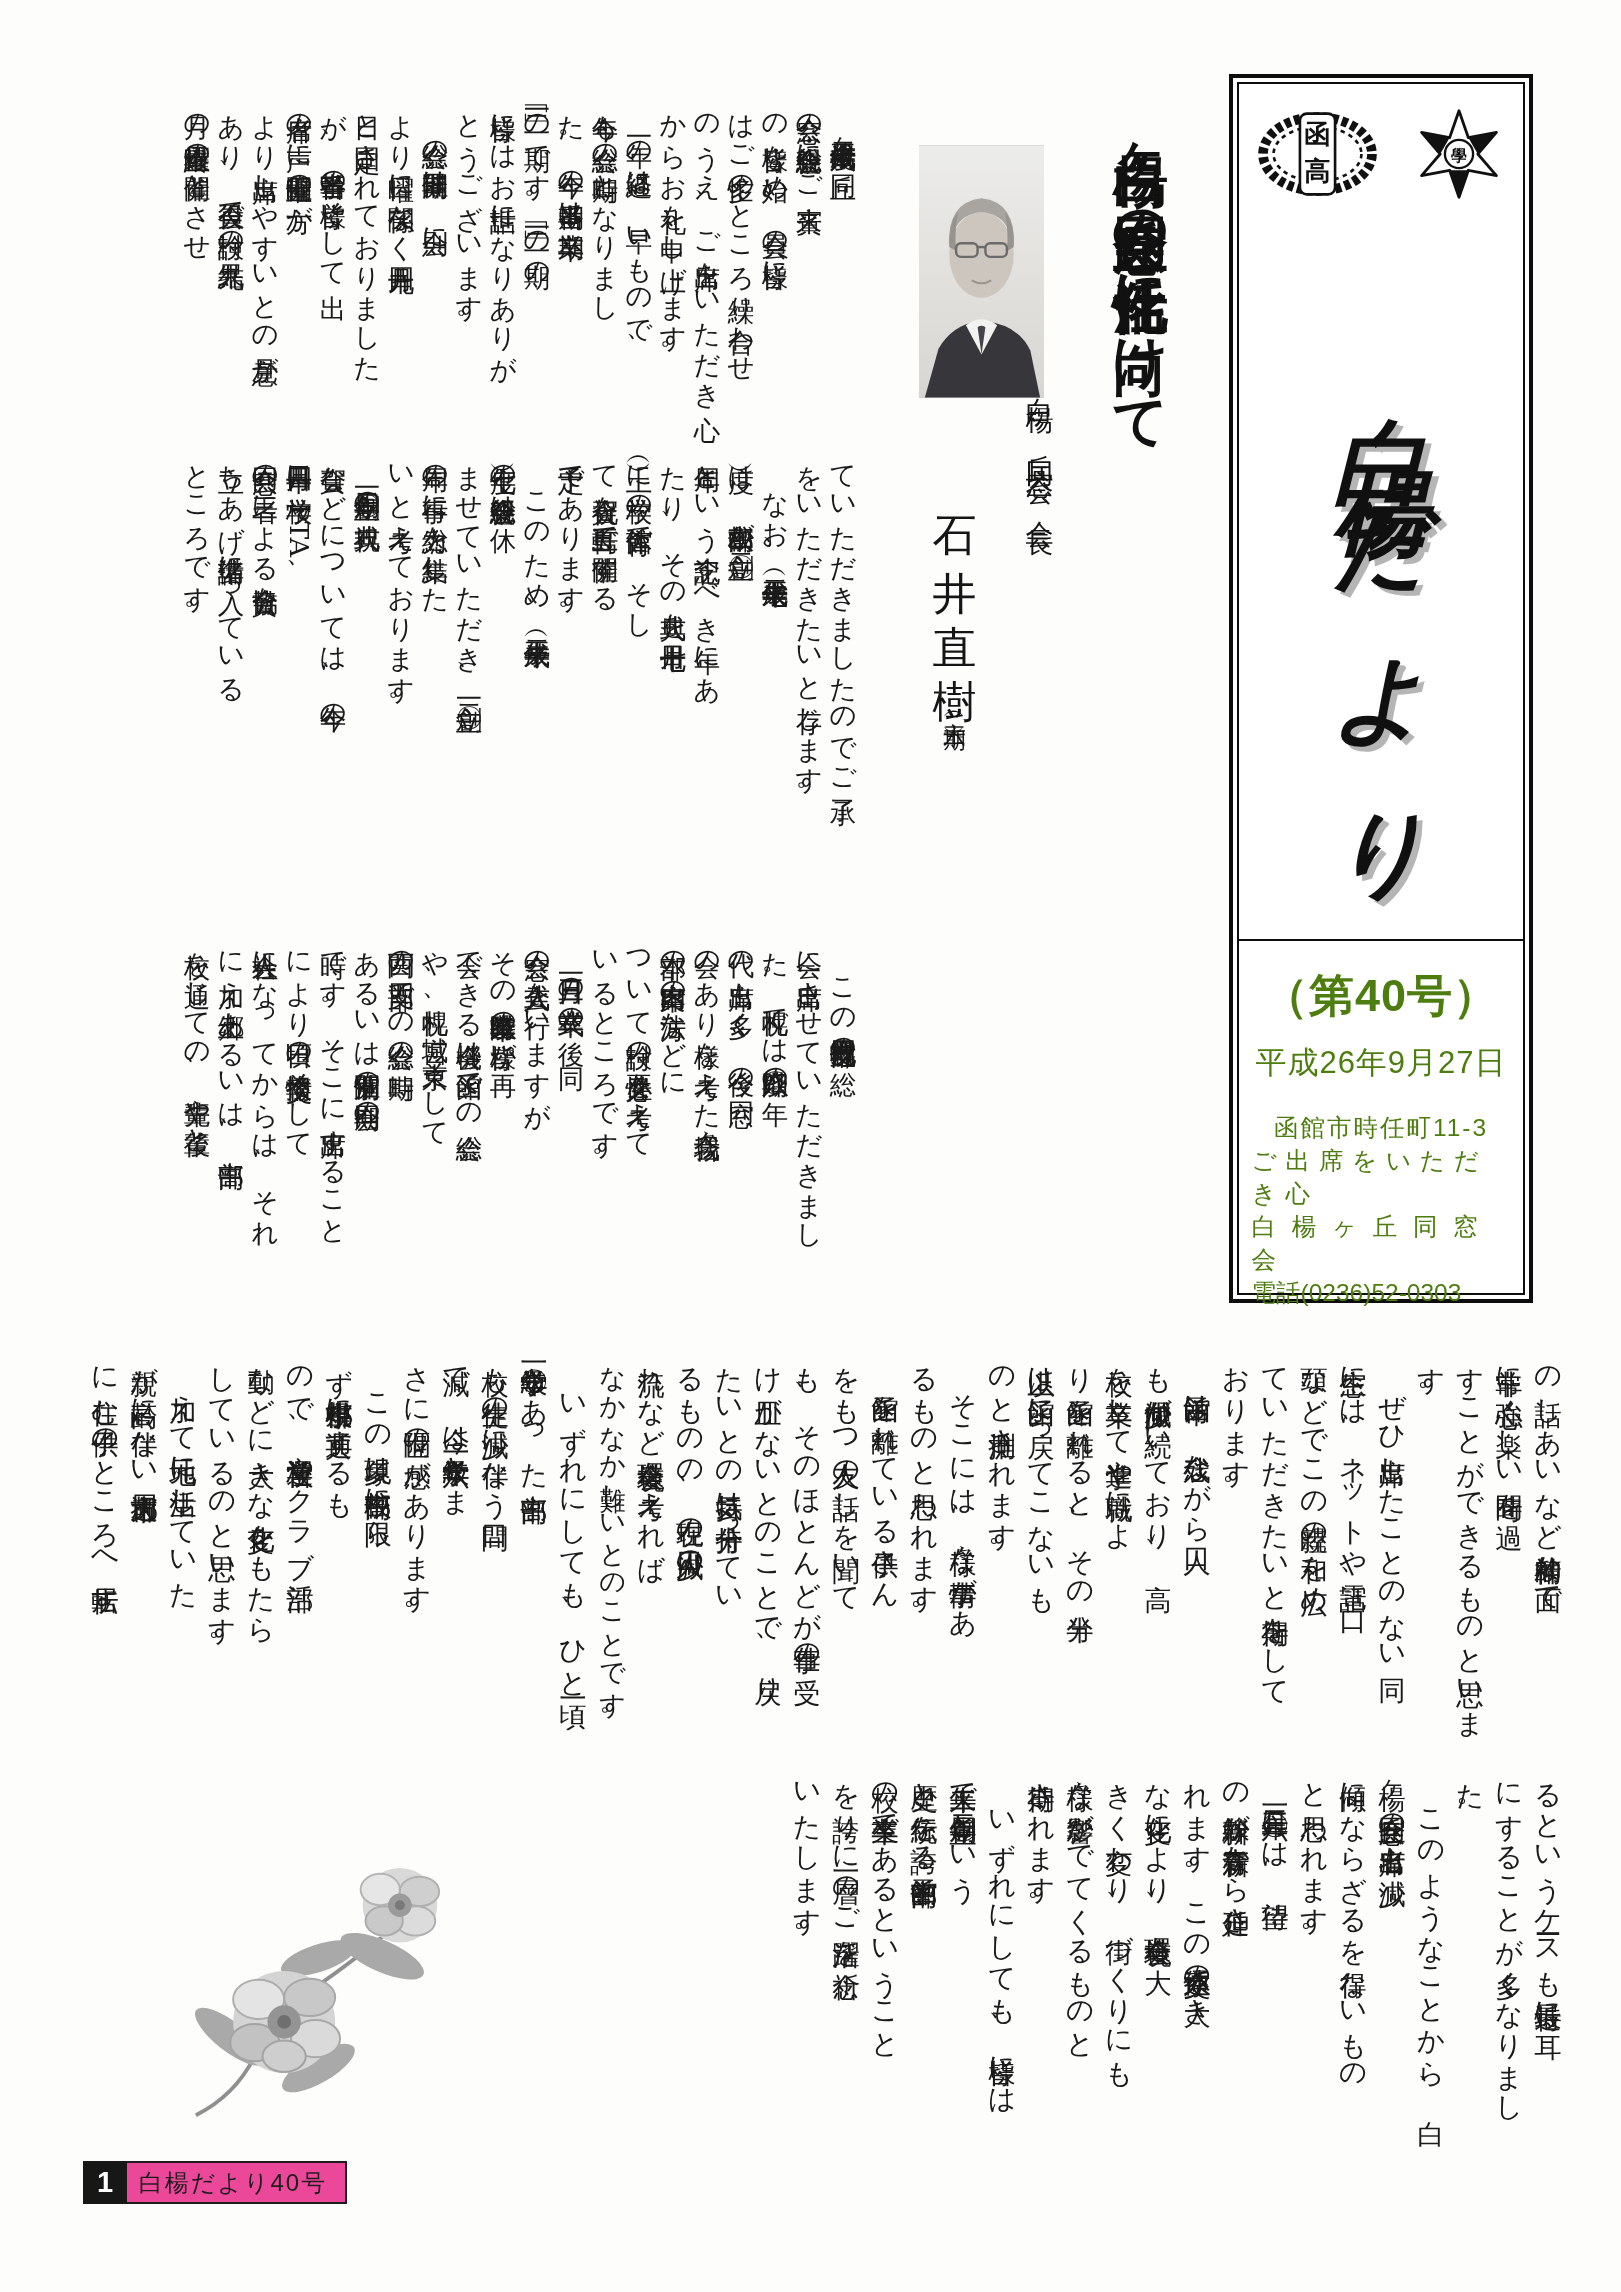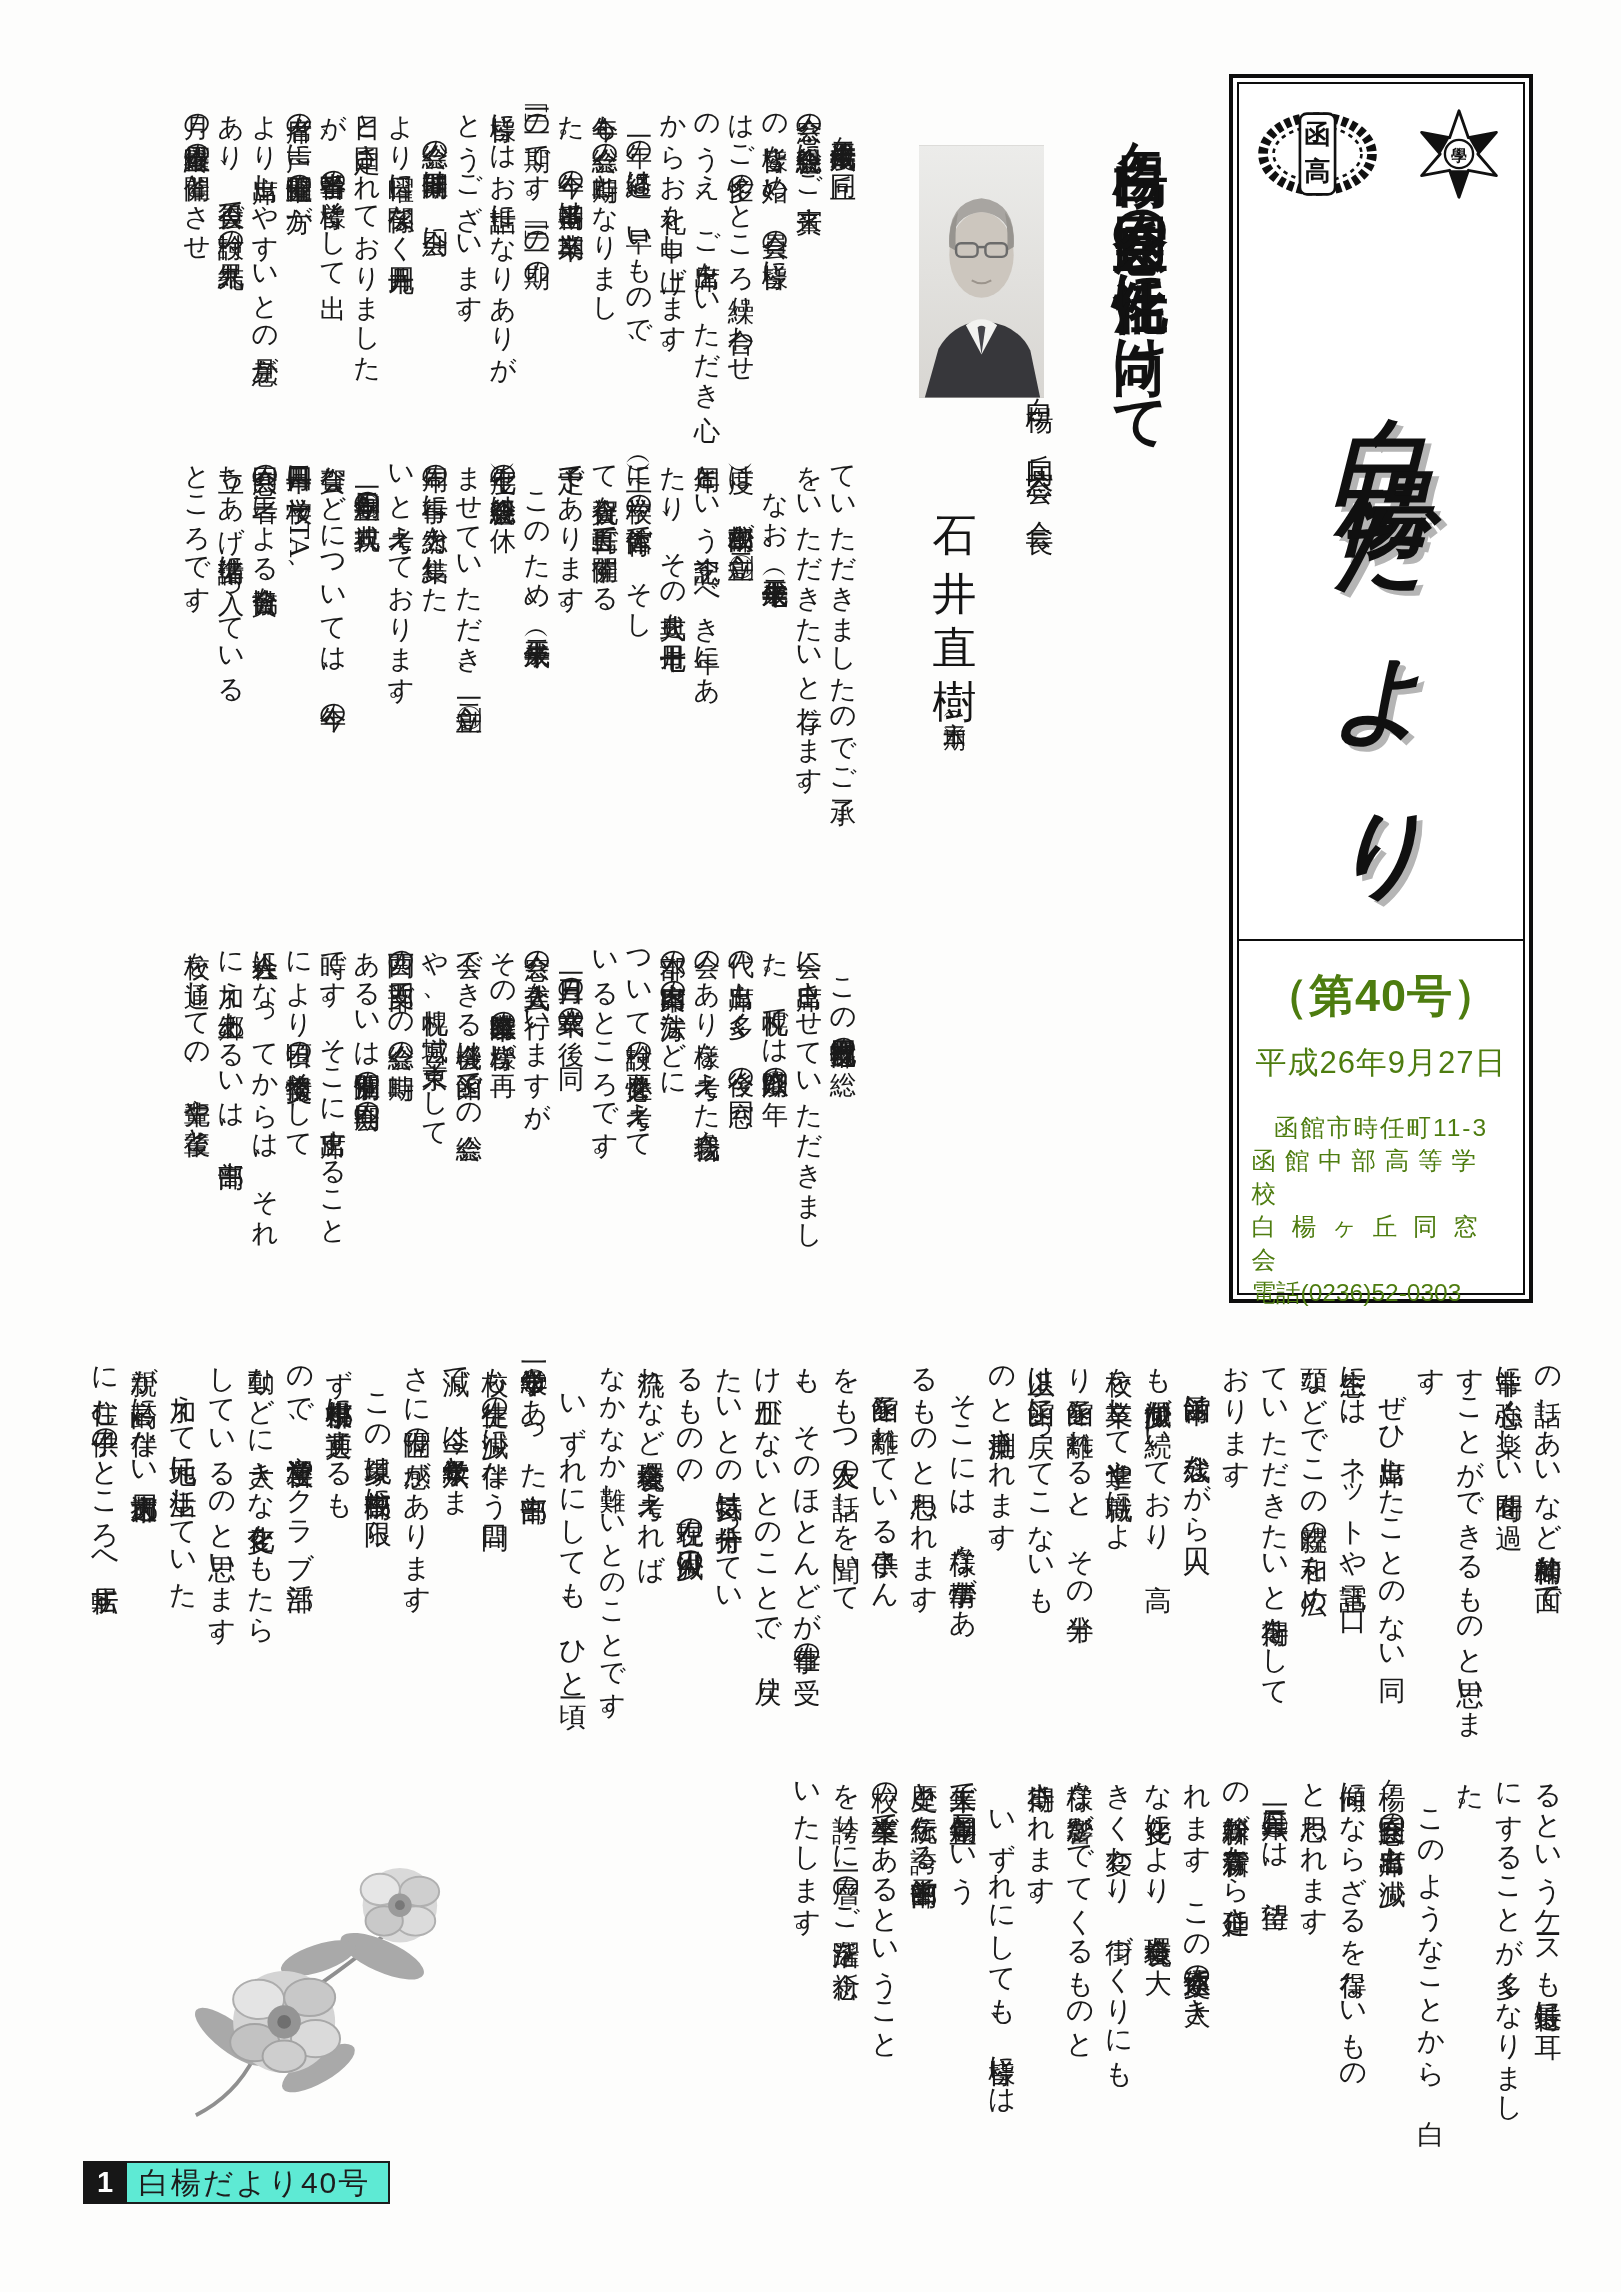--- a/index.html
+++ b/index.html
@@ -94,21 +94,21 @@
   
   .footer{position:absolute;left:83px;top:2161px;display:flex;align-items:stretch;
     font-family:"Liberation Sans","DejaVu Sans",sans-serif;}
   .pagenum{
     width:44px;height:43px;background:#171717;color:#fff;
     display:flex;align-items:center;justify-content:center;
     font-size:29px;font-weight:bold;
   }
   .footlabel{
     border:2px solid #1d1d1d;border-left:none;height:39px;line-height:39px;
-    font-size:30px;padding:0 17.6px 0 11.8px;letter-spacing:2px;color:#1d1d1d;background:#5eead4;
+    font-size:24px;padding:0 17.6px 0 11.8px;letter-spacing:2px;color:#1d1d1d;background:#ec4899;
   }
 
   .flower{position:absolute;left:137px;top:1811px;width:412px;height:314px;}
 </style>
 </head>
 <body>
 
 <div class="page">
 
   <div class="masthead">
@@ -130,21 +130,21 @@
           <text x="50" y="57" font-size="17" text-anchor="middle" fill="#111" font-family="serif" font-weight="bold">學</text>
         </svg>
       </div>
       <div class="paper-title">白楊だより</div>
       <div class="masthead-divider"></div>
       <div class="masthead-info">
         <div class="issue">（第40号）</div>
         <div class="issue-date">平成26年9月27日</div>
         <div class="addr">
           <div class="l1">函館市時任町11-3</div>
-          <div class="l2">函館中部高等学校</div>
+          <div class="l2">ご出席をいただき心</div>
           <div class="l3">白楊ヶ丘同窓会</div>
           <div class="l4">電話(0236)52-0303</div>
         </div>
       </div>
     </div>
   </div>
 
   <div class="headline">白楊ヶ丘同窓会の活性化に向けて</div>
 
   <div class="photo">

